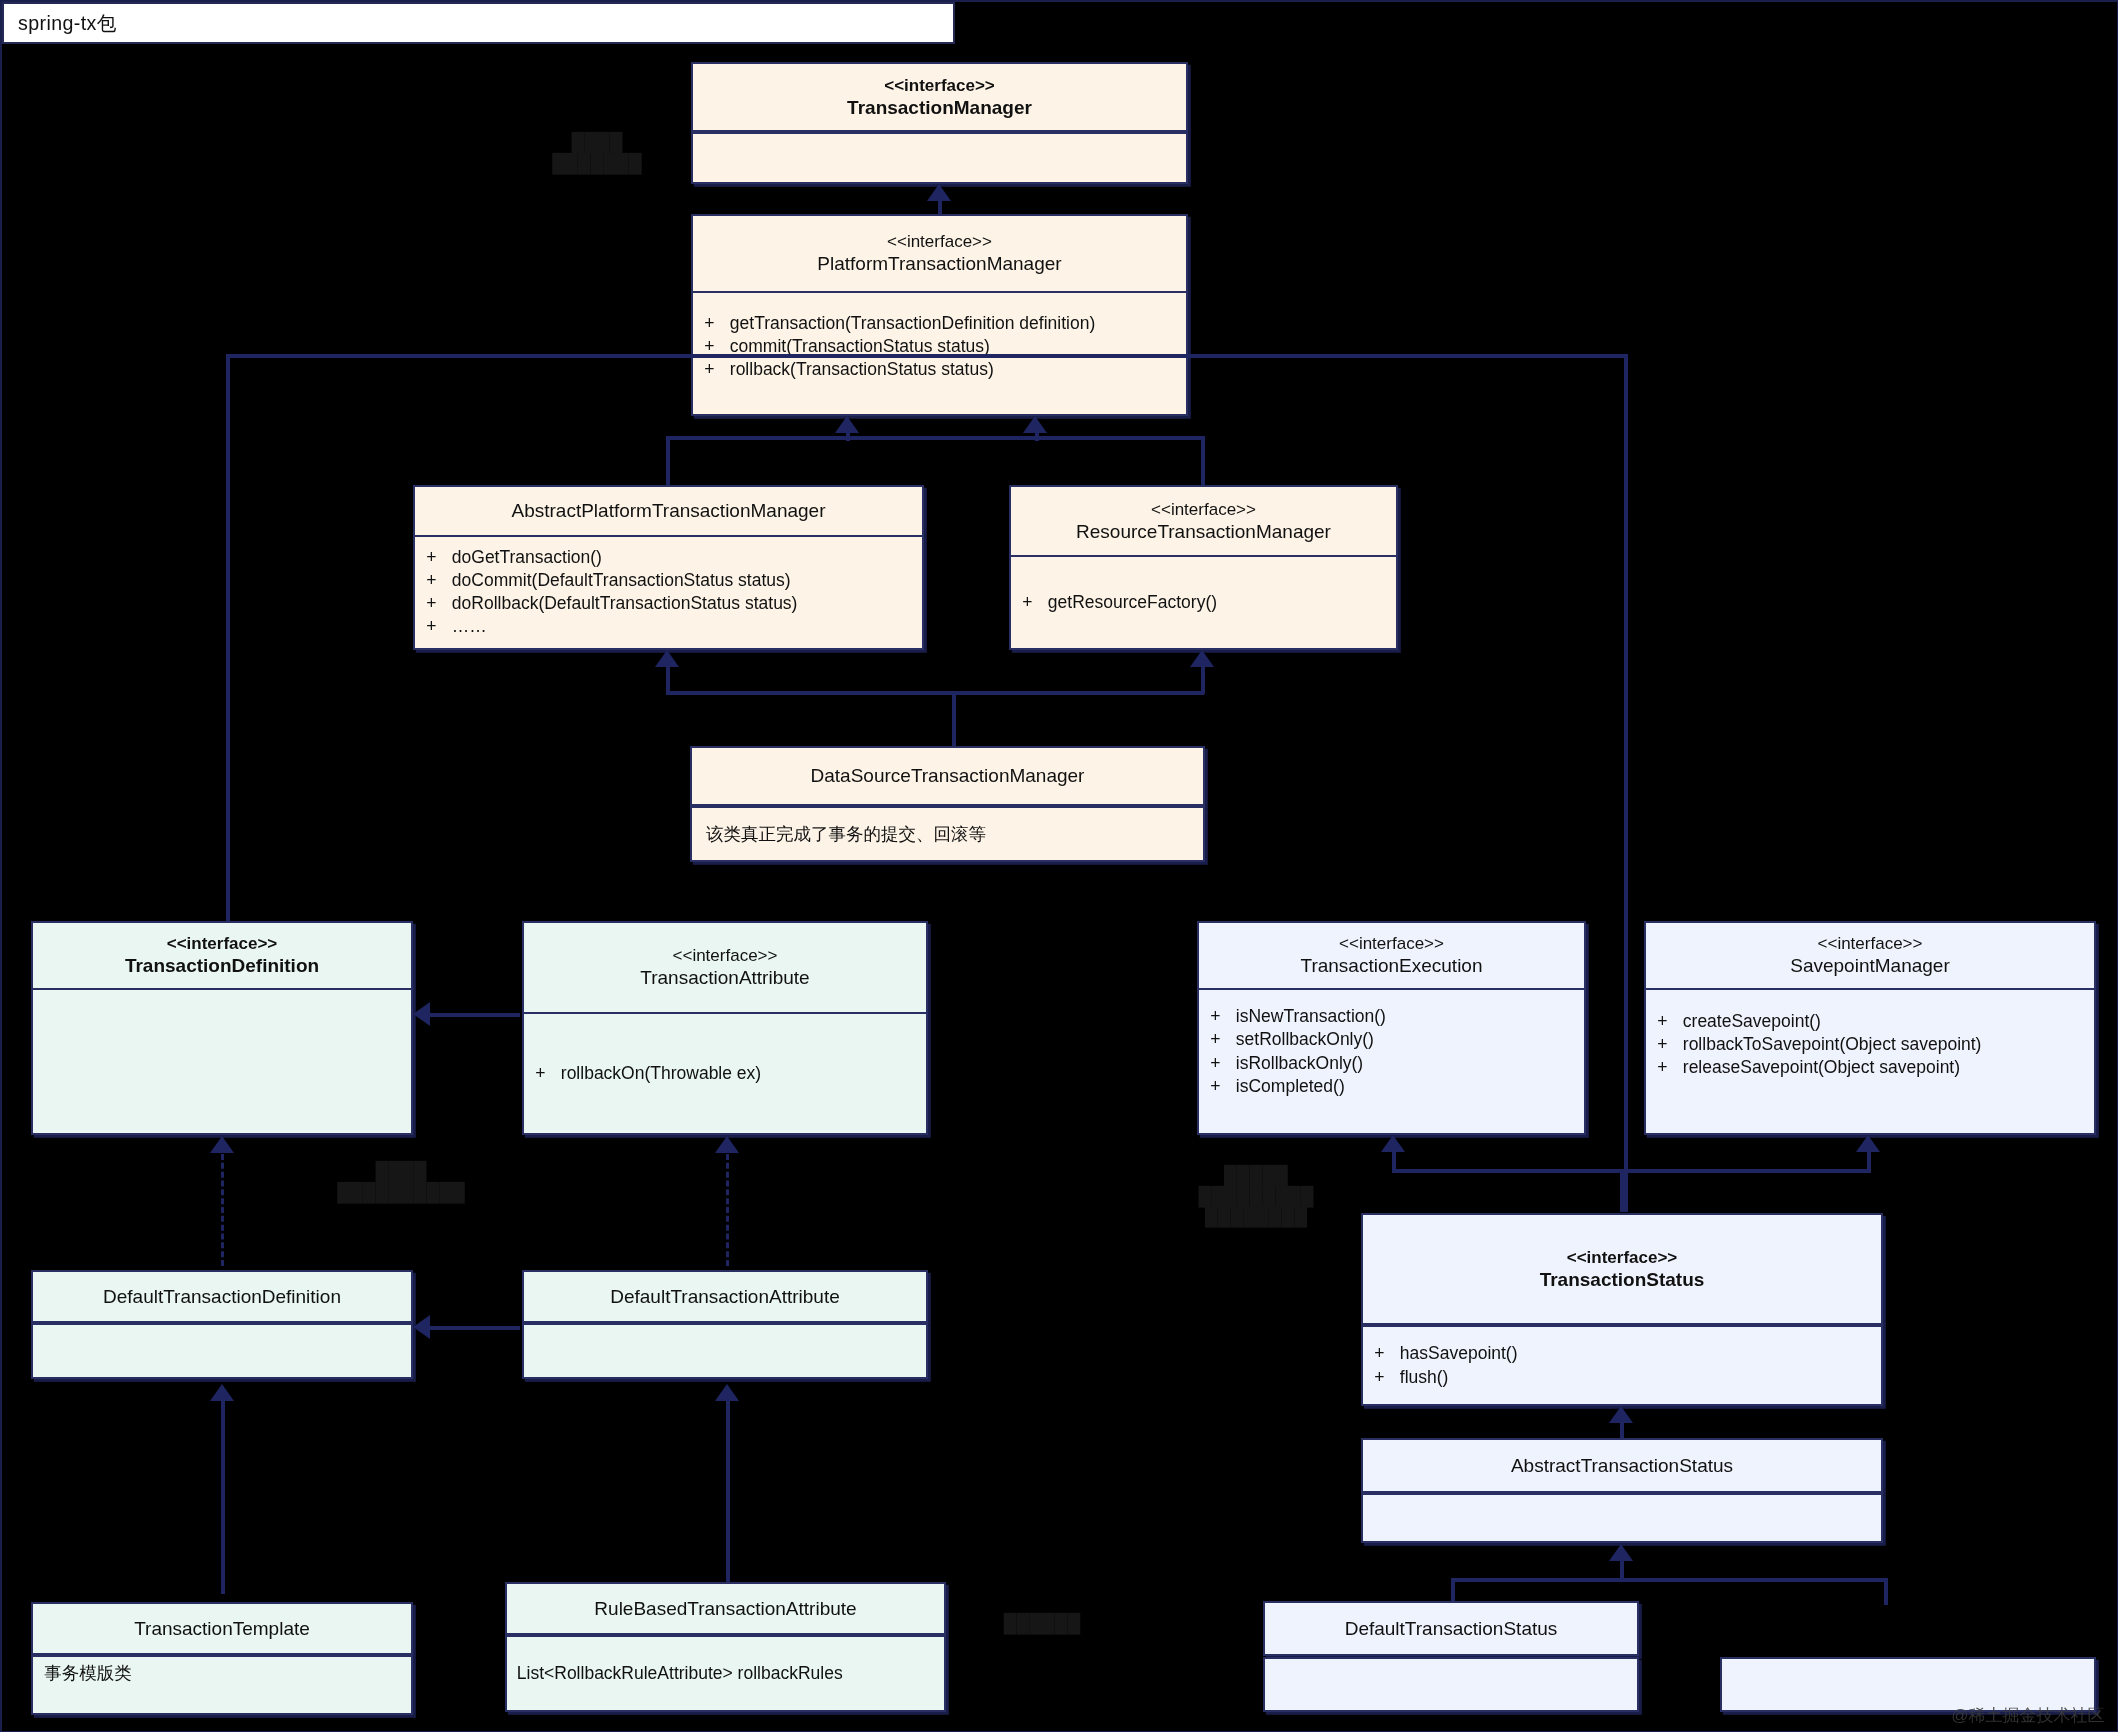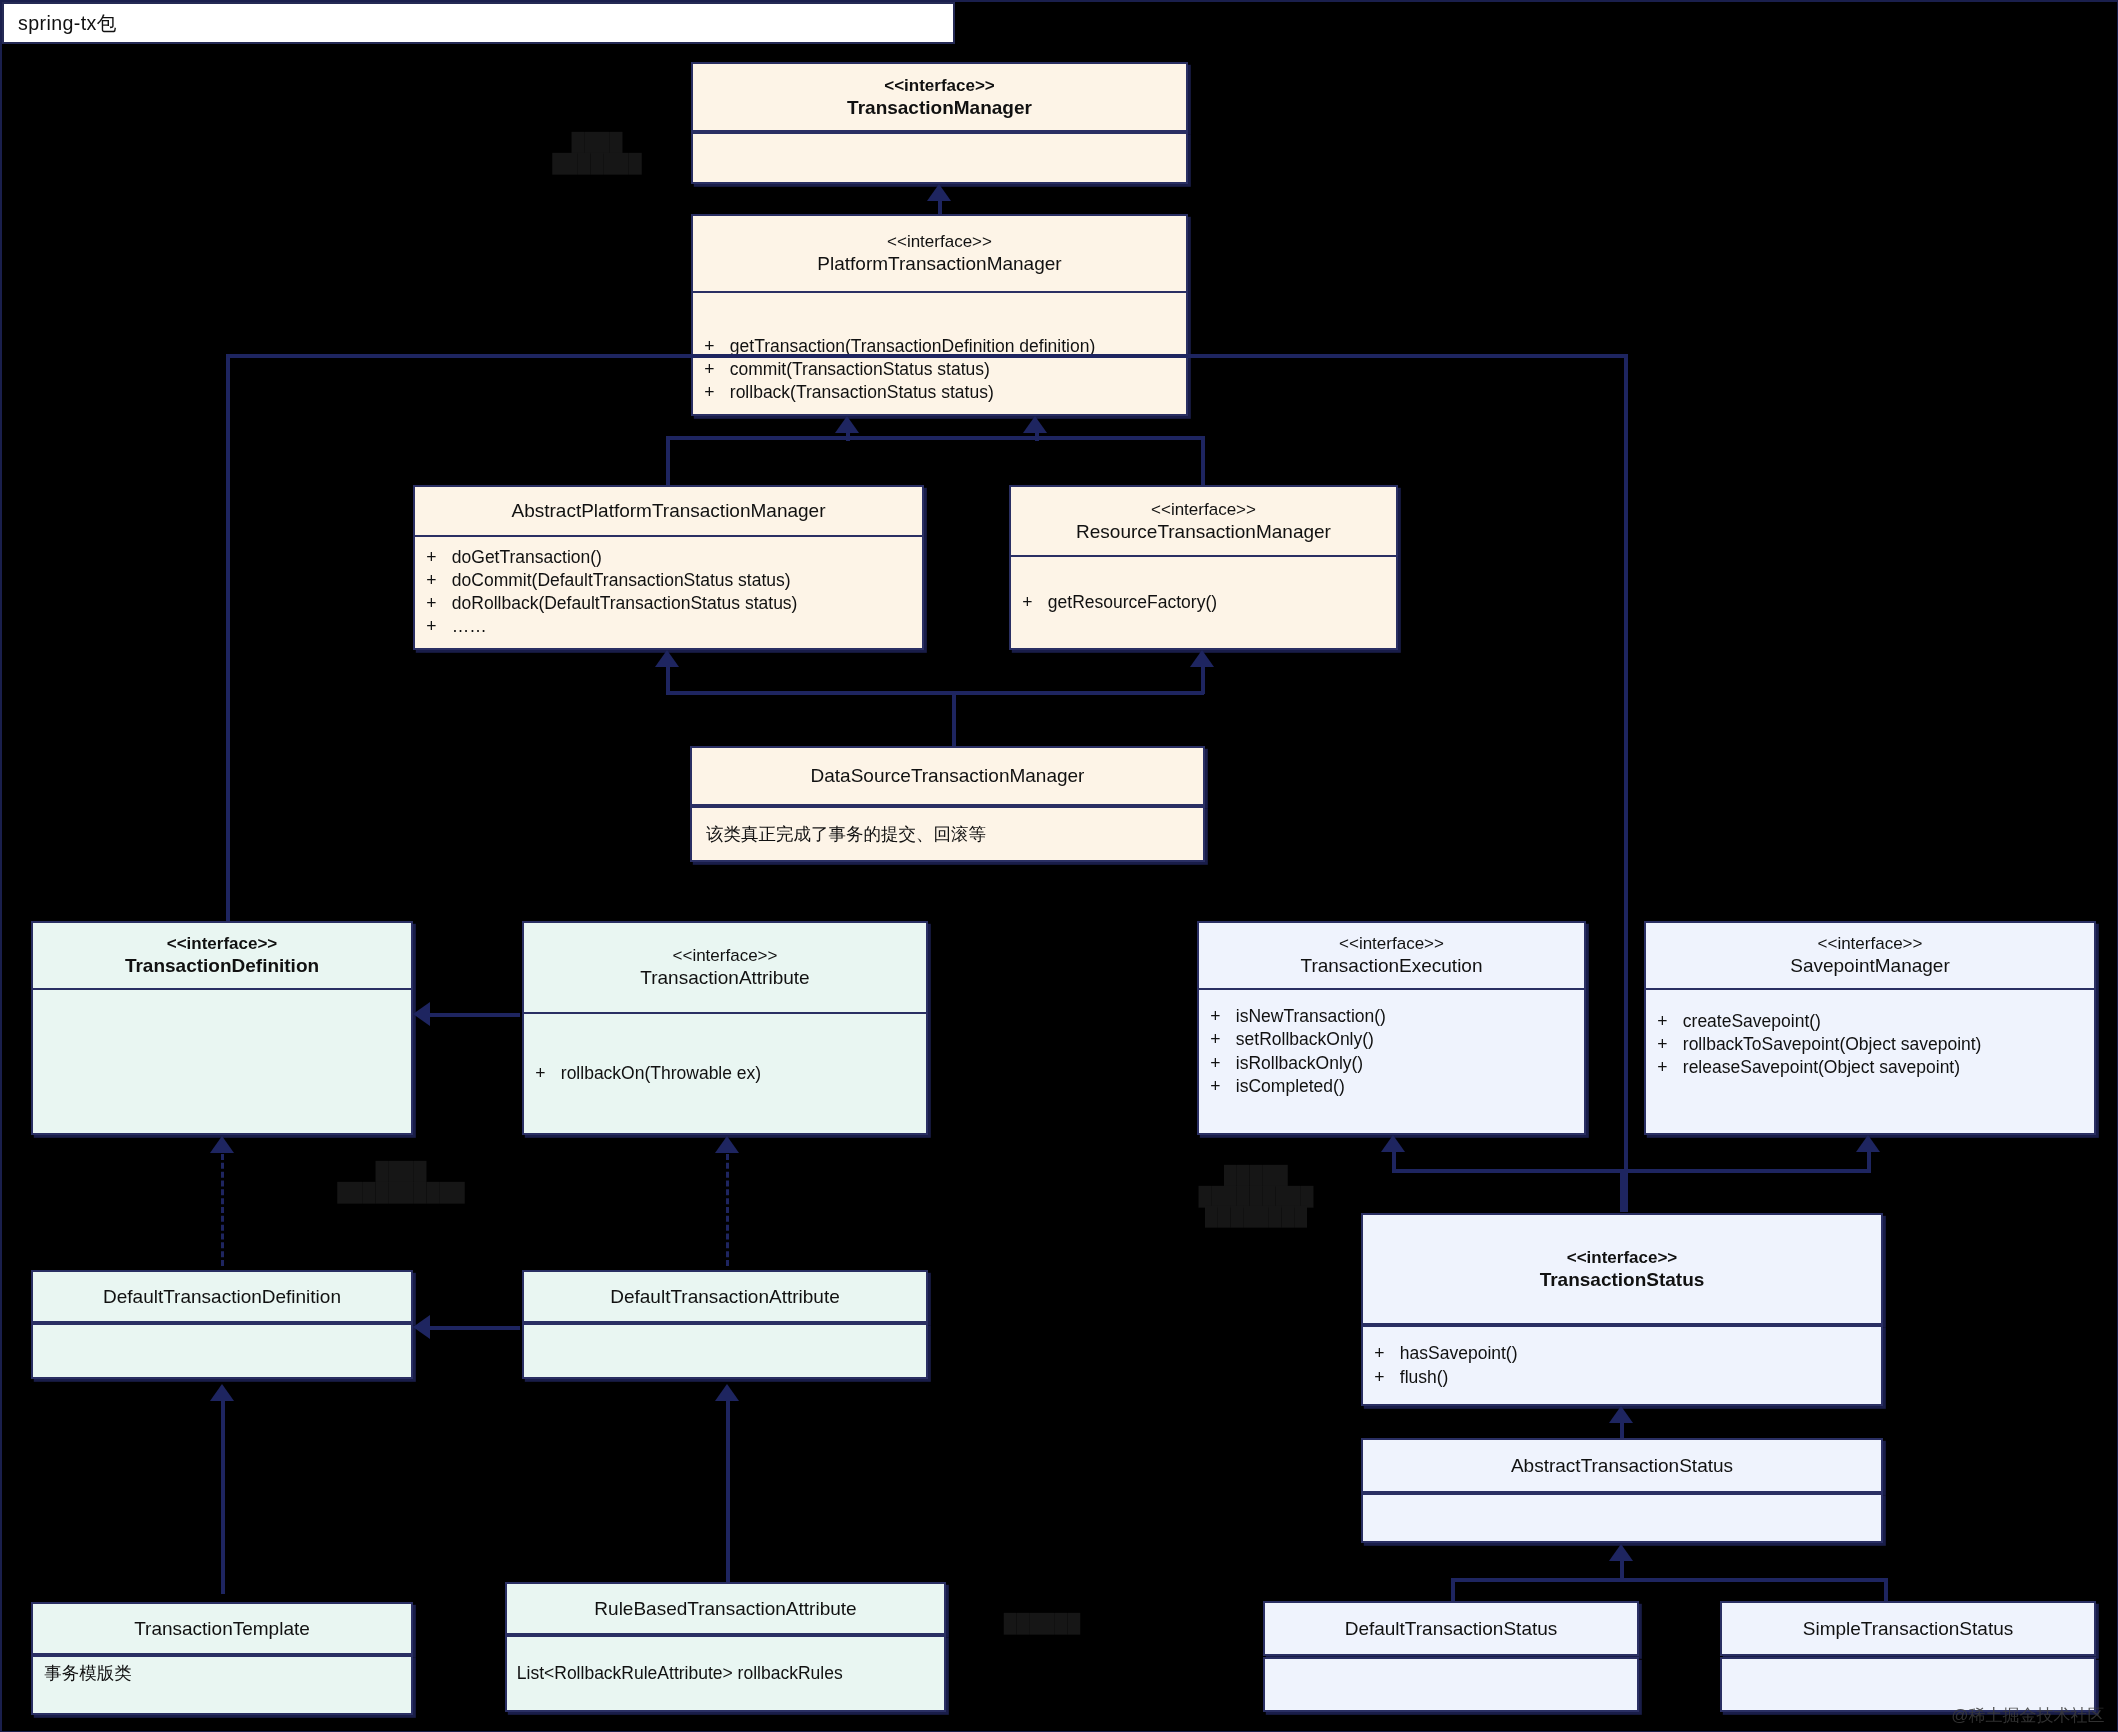--- a/index.html
+++ b/index.html
@@ -139,21 +139,21 @@
   </div>
 
   <div class="ln-v" style="left:936px;top:199px;height:14px;"></div>
   <div class="arrow-up" style="left:925px;top:182px;"></div>
 
   <div class="uml cream" style="left:689px;top:212px;width:497px;height:202px;">
     <div class="hd" style="height:77px;">
       <span class="stereo">&lt;&lt;interface&gt;&gt;</span>
       <span class="nm">PlatformTransactionManager</span>
     </div>
-    <div class="bd" style="justify-content:flex-end;padding-top:6px;">
+    <div class="bd" style="justify-content:flex-start;padding-top:19px;">
       <div class="ln wrapln"><span>+</span><span class="sig">getTransaction(TransactionDefinition definition)</span></div>
       <div class="ln"><span>+</span><span class="sig">commit(TransactionStatus status)</span></div>
       <div class="ln"><span>+</span><span class="sig">rollback(TransactionStatus status)</span></div>
     </div>
   </div>
 
   <div class="ln-v" style="left:844px;top:431px;height:8.4px;"></div>
   <div class="arrow-up" style="left:833px;top:414px;"></div>
   <div class="ln-v" style="left:1033px;top:431px;height:8.4px;"></div>
   <div class="arrow-up" style="left:1021px;top:414px;"></div>
@@ -290,25 +290,20 @@
 
   <div class="uml ice" style="left:1261px;top:1599px;width:376px;height:55px;">
     <div class="hd" style="height:100%;border-bottom:none;">
       <span class="nm">DefaultTransactionStatus</span>
     </div>
   </div>
   <div class="uml ice" style="left:1261px;top:1655px;width:376px;height:55px;">
     <div class="bd"></div>
   </div>
 
-  <div class="uml ice" style="left:1718px;top:1599px;width:376px;height:55px;">
-    <div class="hd" style="height:100%;border-bottom:none;">
-      <span class="nm">SimpleTransactionStatus</span>
-    </div>
-  </div>
   <div class="uml ice" style="left:1718px;top:1655px;width:376px;height:55px;">
     <div class="bd"></div>
   </div>
 
   <div class="dash-v" style="left:219px;top:1152px;height:112px;"></div>
   <div class="arrow-up" style="left:208px;top:1134px;"></div>
 
   <div class="dash-v" style="left:724px;top:1152px;height:112px;"></div>
   <div class="arrow-up" style="left:713px;top:1134px;"></div>
 

